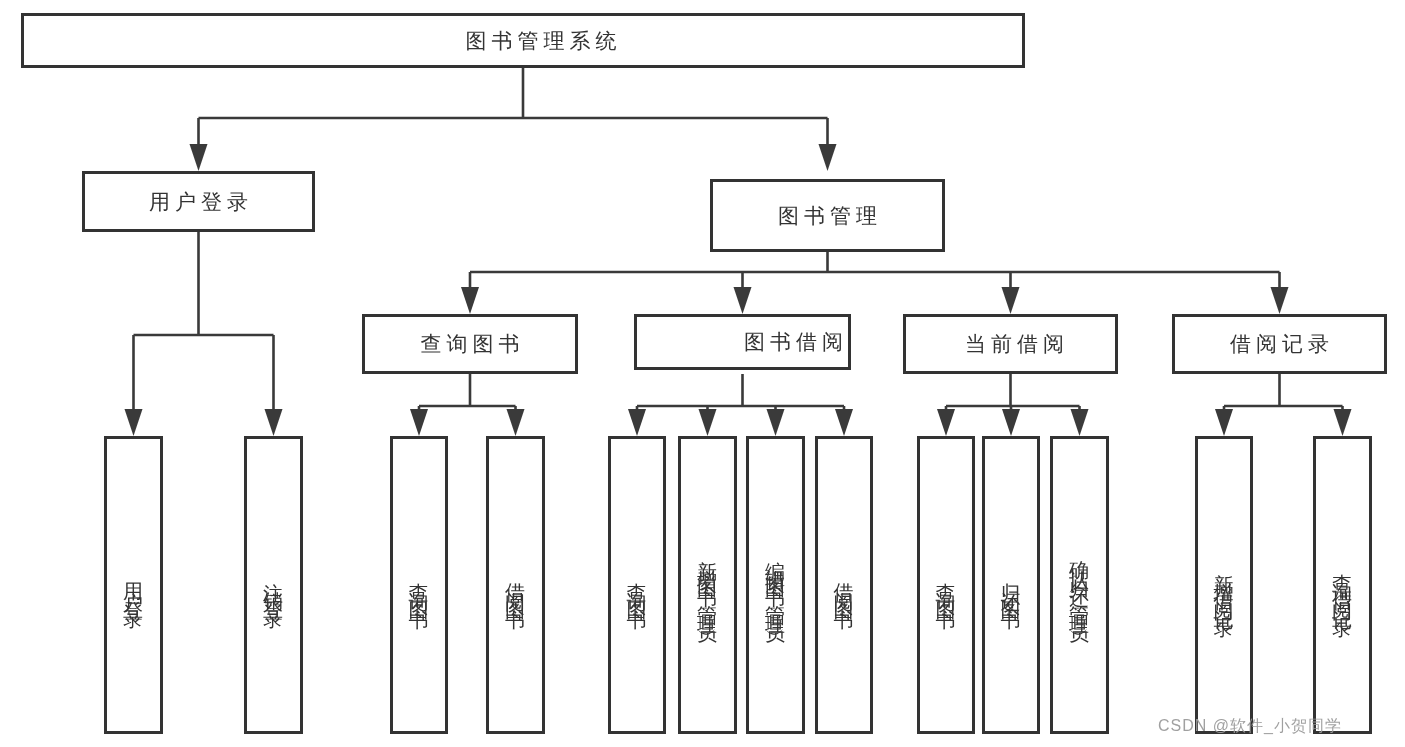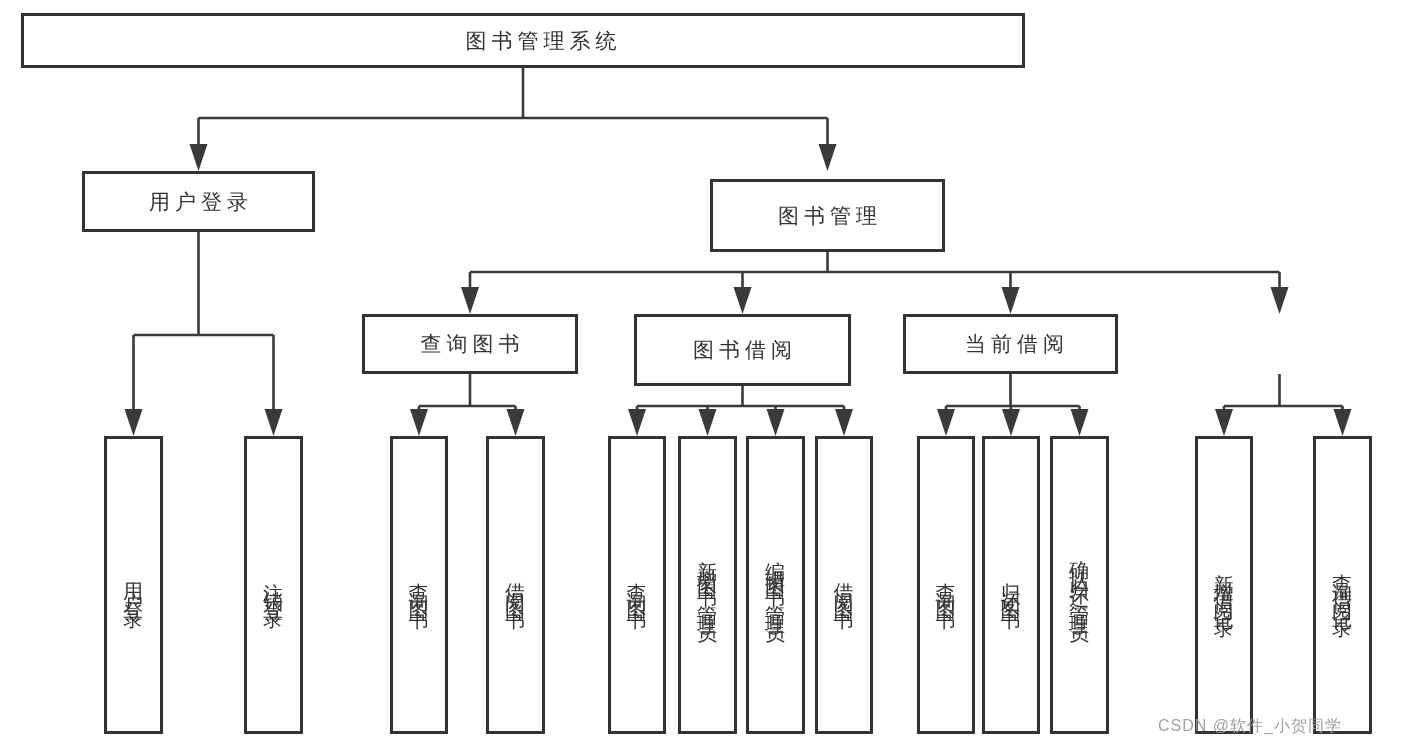--- a/index.html
+++ b/index.html
@@ -59,21 +59,21 @@
     letter-spacing: 1px;
     white-space: nowrap;
     z-index: 5;
   }
 
   
   .n-root          { left: 21px;   top: 13px;  width: 1004px; height: 55px; padding-left: 36px; }
   .n-user-login    { left: 82px;   top: 171px; width: 233px;  height: 61px; }
   .n-book-mgmt     { left: 710px;  top: 179px; width: 235px;  height: 73px; }
   .n-new-book      { left: 362px;  top: 314px; width: 216px;  height: 60px; }
-  .n-book-borrow   { left: 634px;  top: 314px; width: 217px;  height: 72px; }
+  .n-book-borrow   { left: 634px;  top: 314px; width: 217px;  height: 56px; justify-content: flex-end; }
   .n-cur-borrow    { left: 903px;  top: 314px; width: 215px;  height: 60px; padding-left: 8px; }
   .n-borrow-rec    { left: 1172px; top: 314px; width: 215px;  height: 60px; }
 
   .leaf { top: 436px; height: 298px; }
   .l-g1c0 { left: 104px;  width: 59px; }
   .l-g1c1 { left: 244px;  width: 59px; }
   .l-g2c0 { left: 390px;  width: 58px; }
   .l-g2c1 { left: 486px;  width: 59px; }
   .l-g3c0 { left: 608px;  width: 58px; }
   .l-g3c1 { left: 678px;  width: 59px; }
@@ -140,20 +140,23 @@
 
   <div class="node n-new-book">
     <span class="hlabel">查询图书</span>
   </div>
   <div class="node n-book-borrow">
     <span class="hlabel">图书借阅</span>
   </div>
   <div class="node n-cur-borrow">
     <span class="hlabel">当前借阅</span>
   </div>
+  <div class="node n-borrow-rec">
+    <span class="hlabel">借阅记录</span>
+  </div>
 
   <div class="node leaf l-g1c0">
     <span class="vlabel">用户登录</span>
   </div>
   <div class="node leaf l-g1c1">
     <span class="vlabel">注销登录</span>
   </div>
 
   <div class="node leaf l-g2c0">
     <span class="vlabel">查询图书</span>

